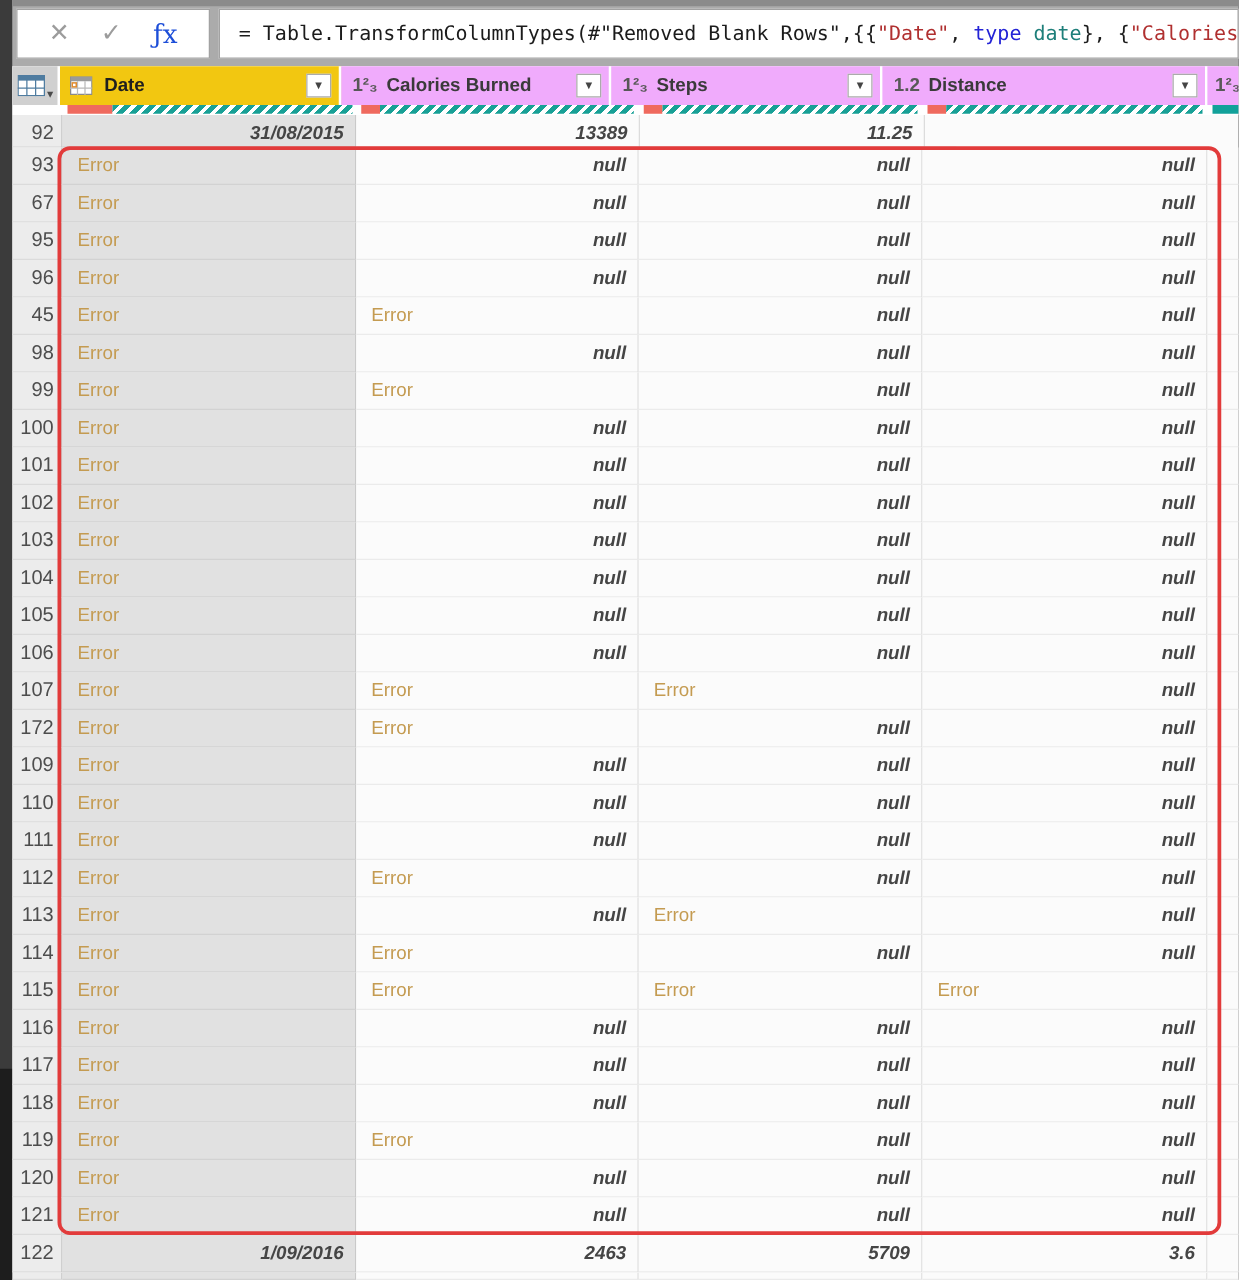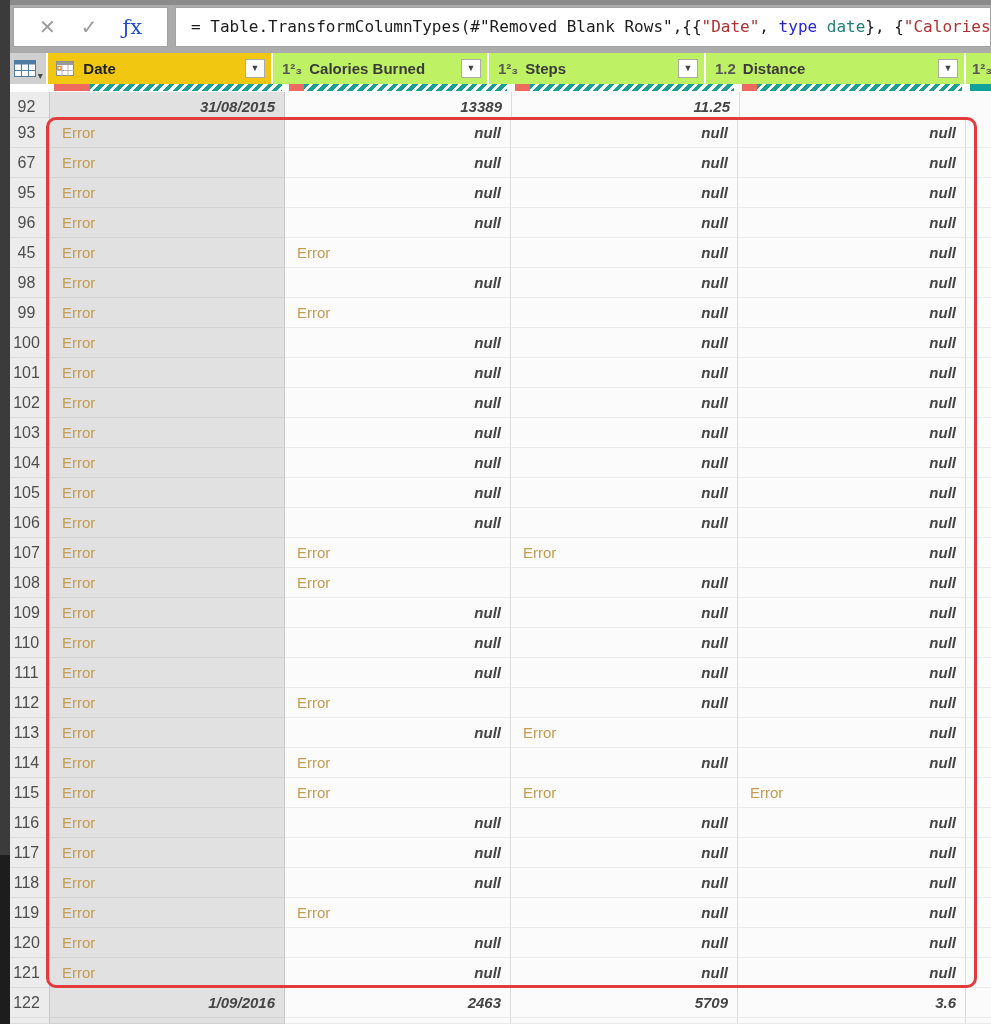--- a/index.html
+++ b/index.html
@@ -18,21 +18,21 @@
   #formula-icons { left:3px; width:155px; display:flex; align-items:center; justify-content:space-evenly; }
   #formula-icons .ic { color:#9c9c9c; font-size:20px; line-height:1; cursor:default; }
   #formula-icons .fx { color:#1d4ed8; font-family:"DejaVu Serif", serif; font-size:21px; }
   #formula-input { left:165px; width:816px; overflow:hidden; white-space:nowrap;
     font-family:"DejaVu Sans Mono", monospace; font-size:16px; line-height:38px; color:#1b1b1b; padding-left:15px; }
   .c-code { color:#1b1b1b; } .c-string { color:#b03030; } .c-keyword { color:#2424d6; } .c-type { color:#1e7f7a; }
   
   #grid { position:absolute; left:10px; top:53px; width:981px; height:971px; background:#fbfbfb; }
   
   #header-row { position:absolute; left:0; top:0; width:100%; height:31px; display:flex; background:#ffffff; }
-  .hcell { height:31px; display:flex; align-items:center; border-right:2px solid #ffffff; background:#bef264; position:relative; }
+  .hcell { height:31px; display:flex; align-items:center; border-right:2px solid #ffffff; background:#f0abfc; position:relative; }
   .hcell.corner { width:40px; background:#d0d0d0; justify-content:center; }
   .hcell.sel { background:#f2c711; }
   .hcell .htext { font-size:15px; font-weight:700; color:#3a3a3a; white-space:nowrap; overflow:hidden; }
   .hcell.sel .htext { color:#1f1f1f; }
   .type-glyph { font-size:15px; font-weight:600; color:#585858; margin:0 7px 0 9px; white-space:nowrap; }
   .dd-btn { position:absolute; right:6px; top:6px; width:20px; height:19px; background:#ffffff;
     border:1px solid #ababab; display:flex; align-items:center; justify-content:center; cursor:pointer; }
   .dd-btn .tri { font-size:9px; color:#444; line-height:1; }
   
   .tbl-ico { display:inline-block; }
@@ -46,21 +46,21 @@
     background:repeating-linear-gradient(135deg,#18a096 0 4px,#ffffff 4px 7px); }
   .qbar .solid { flex:1; height:100%; background:#12a19a; }
   
   #rows { position:absolute; left:0; top:39px; width:100%; }
   .trow { display:flex; width:100%; height:30px; }
   .trow.h26 { height:26px; }
   .trow.h6 { height:6px; overflow:hidden; }
   .cell { height:100%; border-bottom:1px solid #ebebeb; border-right:1px solid #dcdcdc;
     font-size:15px; line-height:29px; white-space:nowrap; overflow:hidden; background:#fbfbfb; }
   .cell.rownum { width:40px; background:#ececec; border-right:1px solid #c6c6c6; border-bottom:1px solid #dbdbdb;
-    text-align:center; padding-right:6px; color:#4d4d4d; font-size:16px; }
+    text-align:right; padding-right:6px; color:#4d4d4d; font-size:16px; }
   .cell.c-date { width:235px; background:#e1e1e1; border-bottom:1px solid #d2d2d2; border-right:1px solid #c9c9c9; }
   .cell.c-cal { width:226px; } .cell.c-steps { width:227px; } .cell.c-dist { width:228px; }
   .cell.c-part { width:25px; border-right:none; }
   .cell .val { display:block; text-align:right; padding-right:9px; font-style:italic; font-weight:600; color:#454545; }
   .cell .err { display:block; text-align:left; padding-left:12px; color:#c49b51; font-weight:400; }
   
   #error-annotation { position:absolute; left:36px; top:64px; width:931px; height:871px;
     border:3px solid #e23b3b; border-radius:10px; pointer-events:none; z-index:6; }
 </style>
 </head>
@@ -410,21 +410,21 @@
           </div>
           <div class="cell c-steps">
             <span class="err">Error</span>
           </div>
           <div class="cell c-dist">
             <span class="val">null</span>
           </div>
           <div class="cell c-part"></div>
         </div>
         <div class="trow">
-          <div class="cell rownum">108</div>
+          <div class="cell rownum">172</div>
           <div class="cell c-date">
             <span class="err">Error</span>
           </div>
           <div class="cell c-cal">
             <span class="err">Error</span>
           </div>
           <div class="cell c-steps">
             <span class="val">null</span>
           </div>
           <div class="cell c-dist">

